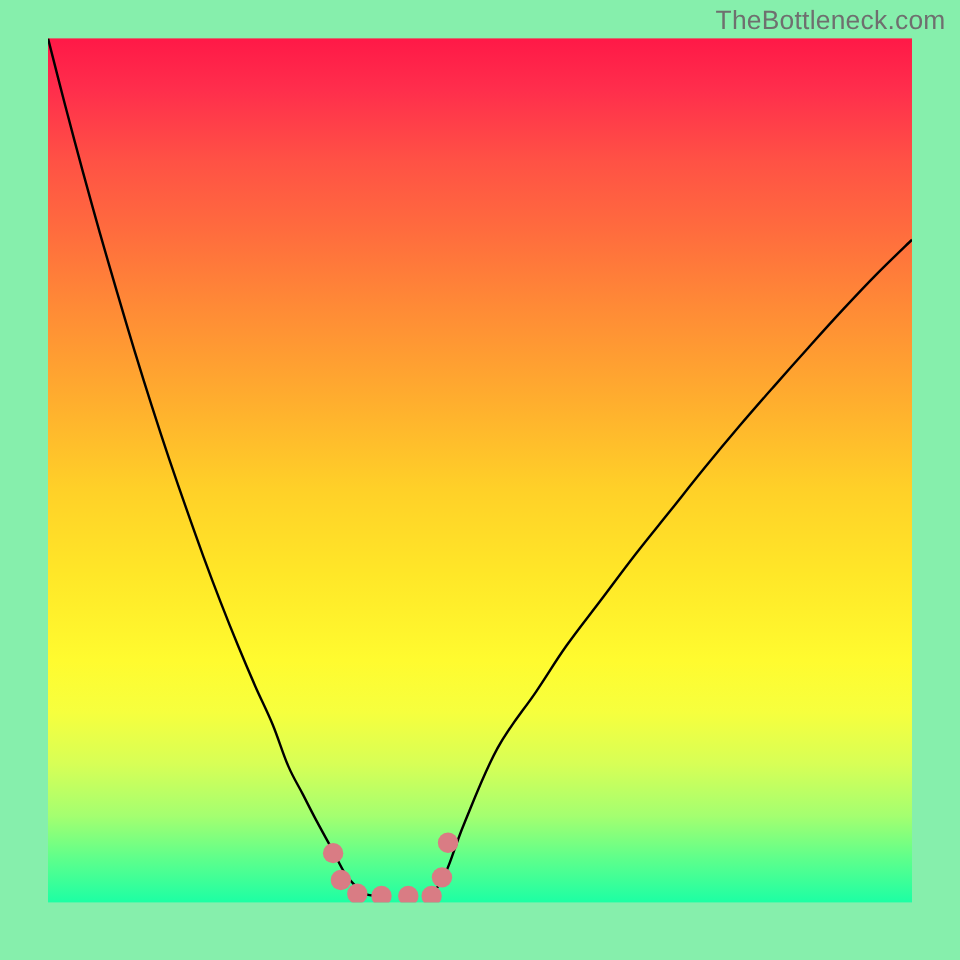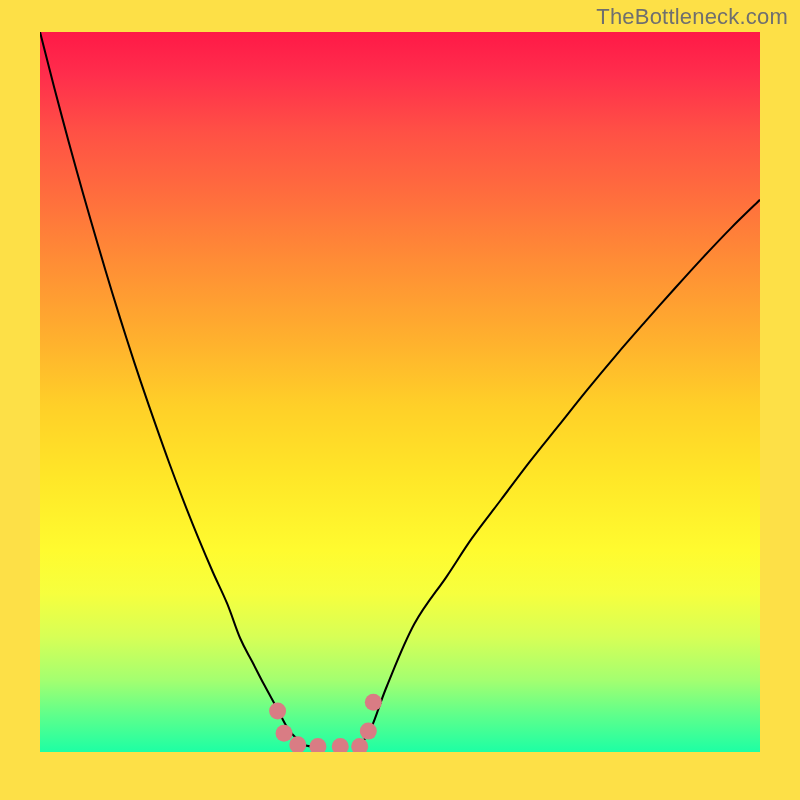--- a/index.html
+++ b/index.html
@@ -10,21 +10,21 @@
     background: #000;
     font-family: Arial, Helvetica, sans-serif;
     overflow: hidden;
   }
   .frame {
     position: absolute;
     left: 0;
     top: 0;
     width: 800px;
     height: 800px;
-    background: #fde047;
+    background: #86efac;
   }
   .watermark {
     position: absolute;
     top: 4px;
     right: 12px;
     color: #6f6f6f;
     font-size: 22px;
     font-weight: 500;
     letter-spacing: 0.2px;
     z-index: 10;

